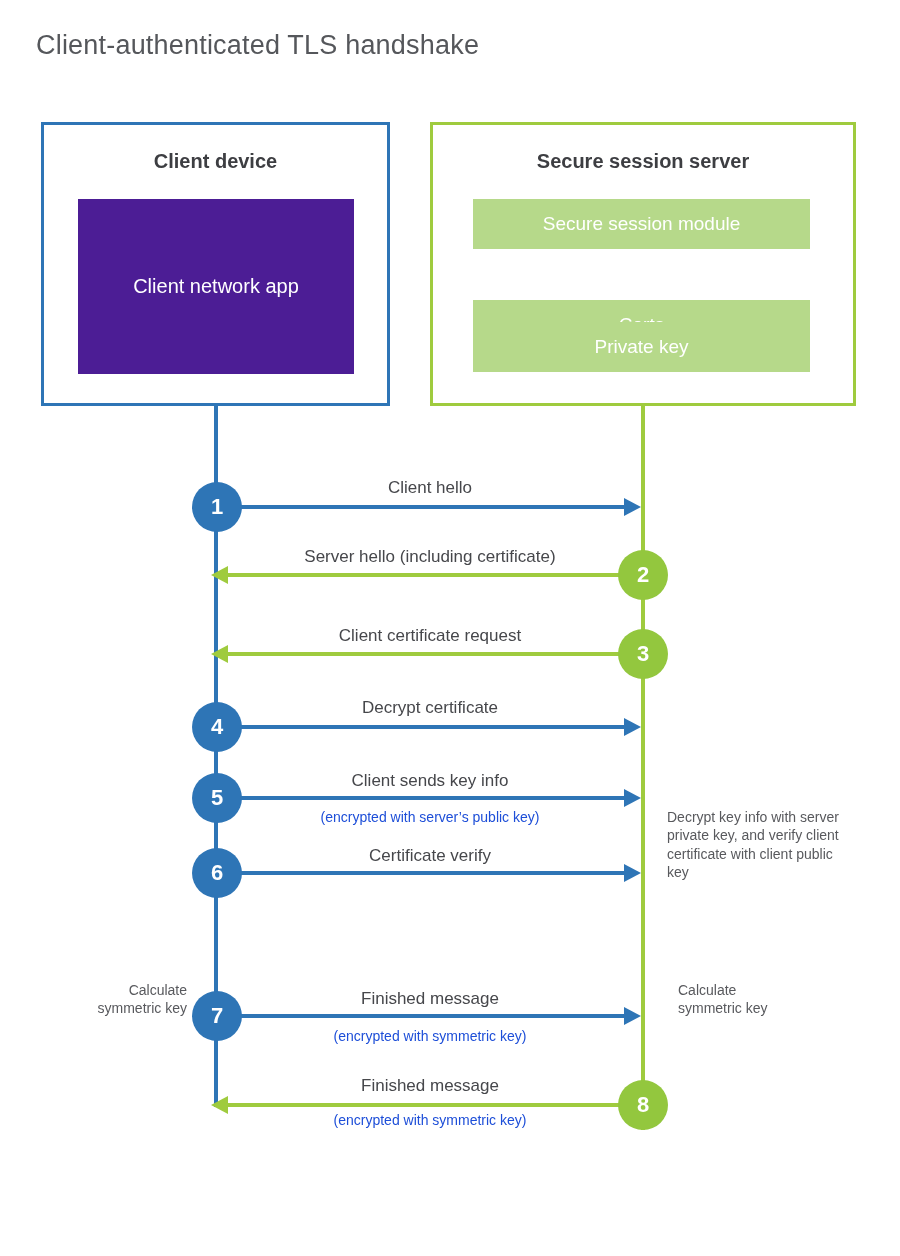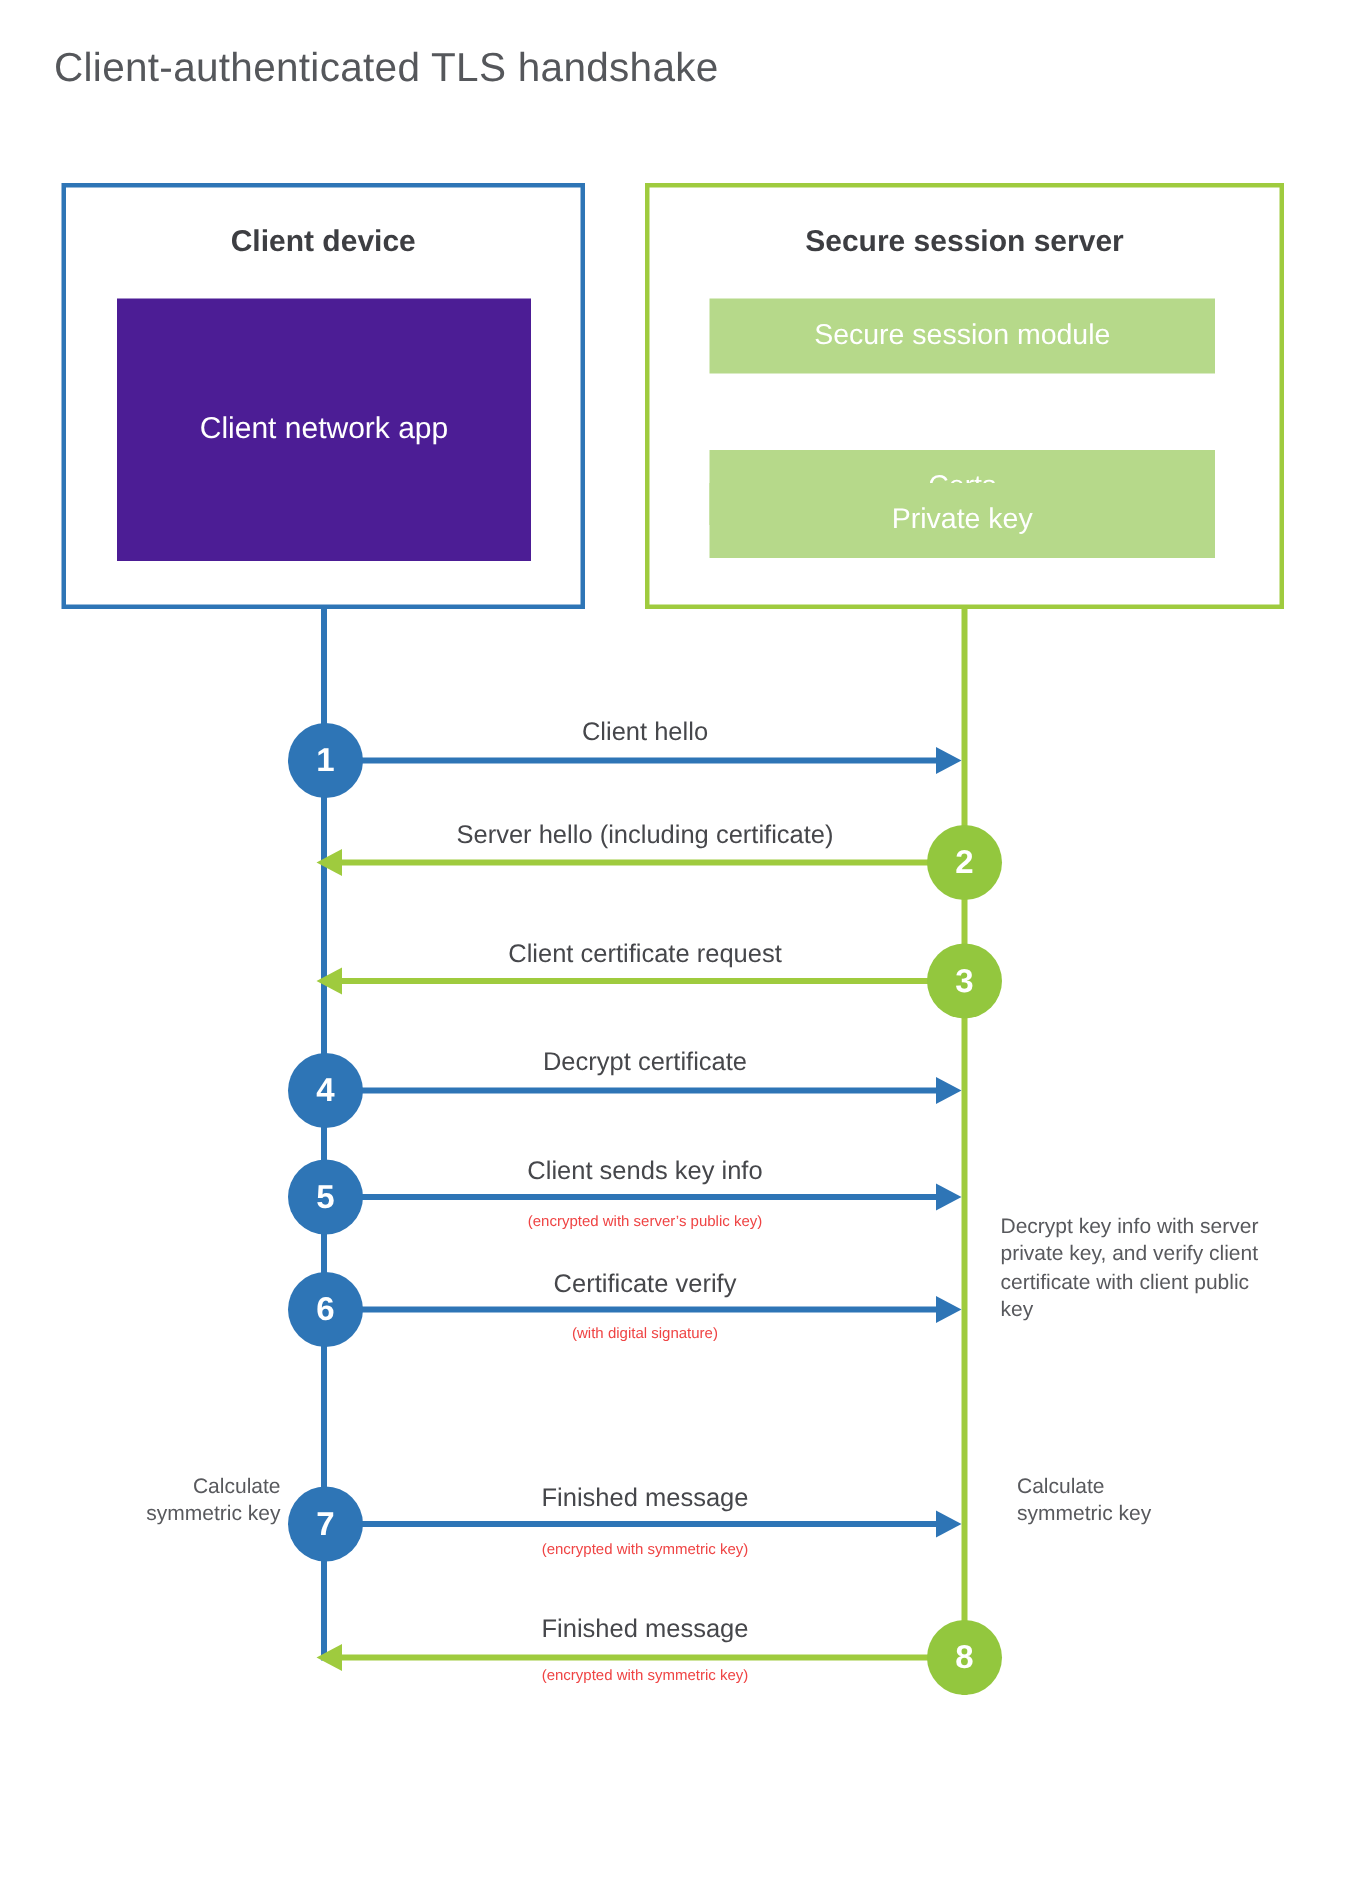--- a/index.html
+++ b/index.html
@@ -38,21 +38,21 @@
   .hline.blue{background:#2e75b6;}
   .hline.green{background:#9fcb3e;}
   .ah{position:absolute;width:0;height:0;border-top:9px solid transparent;border-bottom:9px solid transparent;}
   .ah.right{border-left:17px solid #2e75b6;}
   .ah.left{border-right:17px solid #9fcb3e;}
 
   
   .msg{position:absolute;left:217px;width:426px;text-align:center;
        font-size:17px;color:#46474b;}
   .sub{position:absolute;left:217px;width:426px;text-align:center;
-       font-size:10px;color:#ef4444;}
+       font-size:14px;color:#1d4ed8;}
 
   
   .note{position:absolute;font-size:14px;color:#58595d;line-height:1.32;margin-top:44px;}
 </style>
 </head>
 <body>
 
 <div id="page">
 
   <div class="page-title">Client-authenticated TLS handshake</div>
@@ -93,21 +93,20 @@
   <div class="msg" style="top:771px;">Client sends key info</div>
   <div class="hline blue" style="left:217px;top:796px;width:408px;"></div>
   <div class="ah right" style="left:624px;top:789px;"></div>
   <div class="circle blue" style="left:192px;top:773px;">5</div>
   <div class="sub" style="top:809px;">(encrypted with server’s public key)</div>
 
   <div class="msg" style="top:846px;">Certificate verify</div>
   <div class="hline blue" style="left:217px;top:871px;width:408px;"></div>
   <div class="ah right" style="left:624px;top:864px;"></div>
   <div class="circle blue" style="left:192px;top:848px;">6</div>
-  <div class="sub" style="top:884px;">(with digital signature)</div>
 
   <div class="note" style="left:67px;top:937px;width:120px;text-align:right;">Calculate symmetric key</div>
   <div class="note" style="left:678px;top:937px;width:120px;text-align:left;">Calculate symmetric key</div>
 
   <div class="note" style="left:667px;top:764px;width:172px;">Decrypt key info with server private key, and verify client certificate with client public key</div>
 
   <div class="msg" style="top:989px;">Finished message</div>
   <div class="hline blue" style="left:217px;top:1014px;width:408px;"></div>
   <div class="ah right" style="left:624px;top:1007px;"></div>
   <div class="circle blue" style="left:192px;top:991px;">7</div>

